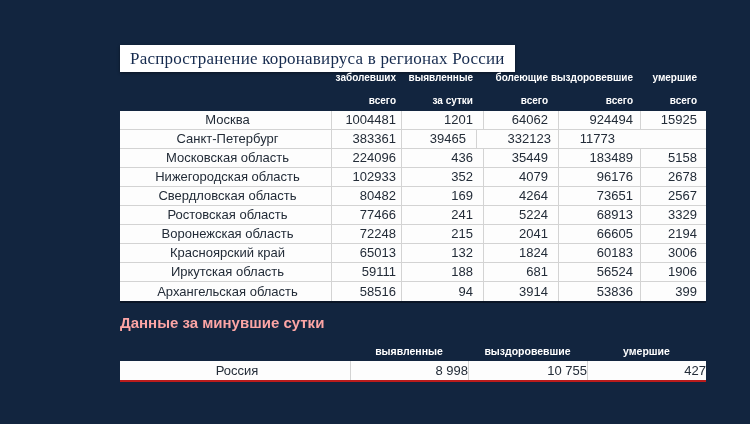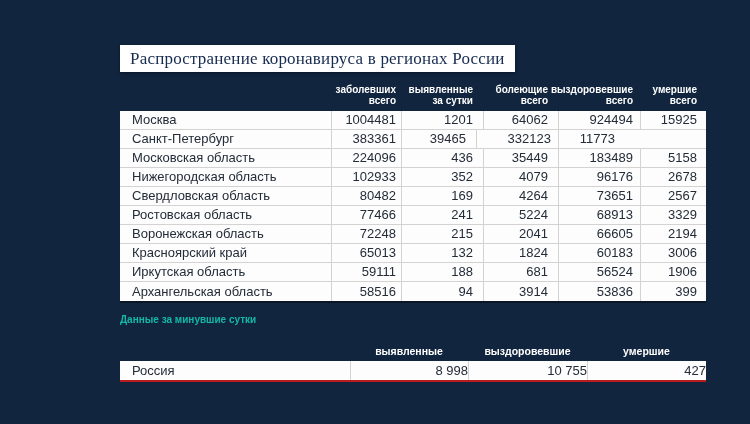--- a/index.html
+++ b/index.html
@@ -13,39 +13,39 @@
     background:#ffffff;color:#152a4e;
     font-family:"Liberation Serif",serif;font-size:17px;letter-spacing:.2px;
     padding:0 10px;white-space:nowrap;
     box-shadow:0 1px 3px rgba(0,0,0,.45);
   }
   
   .mt-head{position:absolute;left:120px;top:83px;width:586px;height:25px;display:flex}
   .mt-head .hc{
     display:flex;flex-direction:column;justify-content:flex-end;align-items:flex-end;
     color:#ffffff;font-weight:bold;font-size:10px;line-height:11px;
-    box-sizing:border-box;white-space:nowrap;padding-bottom:2px;
+    box-sizing:border-box;white-space:nowrap;padding-bottom:2px;gap:12px;
   }
   .w0{width:211px}
   .w1{width:70px;padding-right:5px}
   .w2{width:82px;padding-right:10px}
   .w3{width:75px;padding-right:10px}
   .w4{width:82px;padding-right:7px}
   .w5{width:66px;padding-right:9px}
   .mt-body{
     position:absolute;left:120px;top:111px;width:586px;
     background:#fdfdfd;border-bottom:2px solid #0a1526;
   }
   .trow{display:flex;height:19px;line-height:18px;box-sizing:border-box;border-bottom:1px solid #d3d3d3}
   .trow:last-child{border-bottom:none;line-height:19px}
   .cell{box-sizing:border-box;overflow:hidden;font-size:13px;color:#232c38;white-space:nowrap}
-  .cell.region{text-align:left;padding-left:12px}
+  .cell.region{text-align:center;padding-left:4px}
   .cell.val{text-align:right;border-left:1px solid #d3d3d3}
   
-  .daily-label{position:absolute;left:120px;top:314px;color:#14b8a6;font-weight:bold;font-size:10px}
+  .daily-label{position:absolute;left:120px;top:314px;color:#fca5a5;font-weight:bold;font-size:15px}
   .bt-head{position:absolute;left:120px;top:345px;width:586px;display:flex;color:#ffffff;font-weight:bold;font-size:10.5px;line-height:12px}
   .b0{width:230px}
   .b1{width:118px;text-align:center}
   .b2{width:119px;text-align:center}
   .b3{width:119px;text-align:center}
   .bt-body{
     position:absolute;left:120px;top:361px;width:586px;
     background:#fdfdfd;border-bottom:2px solid #b91c1c;
   }
   .bt-body .cell.center{text-align:right;border-left:1px solid #d3d3d3}

